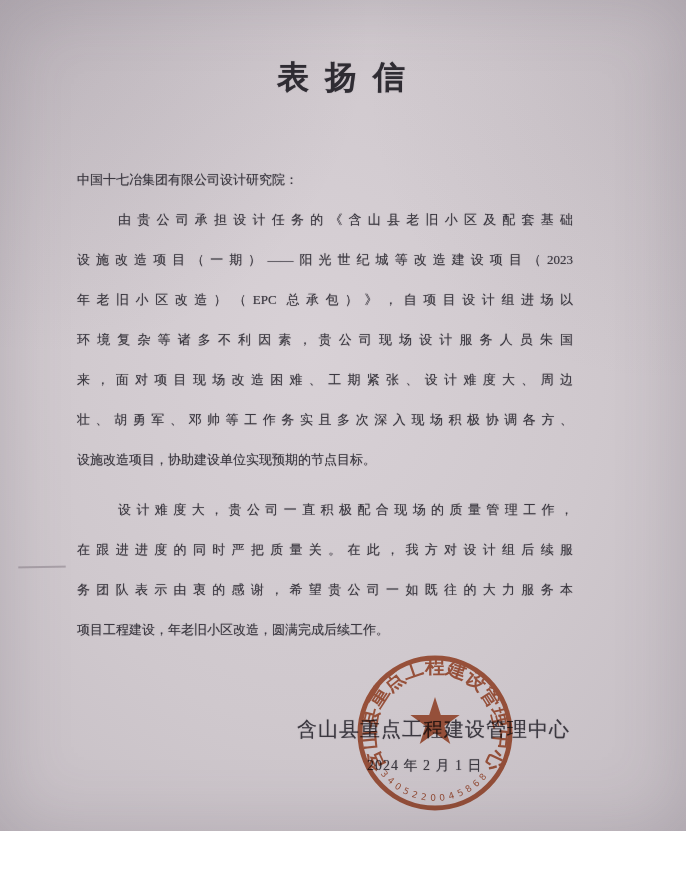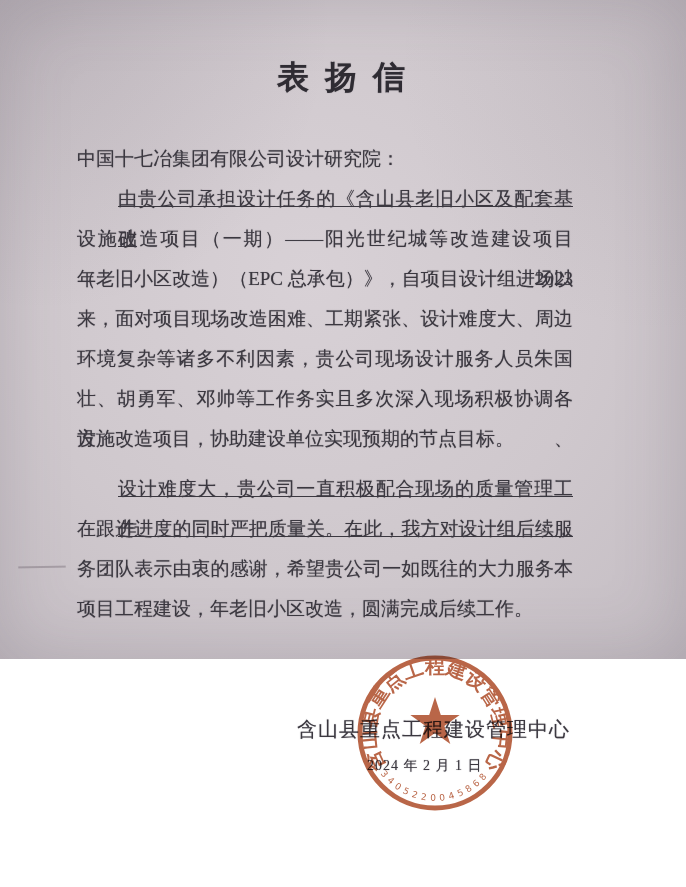--- a/index.html
+++ b/index.html
@@ -8,21 +8,21 @@
   }
   body {
     width: 686px;
     height: 887px;
     overflow: hidden;
     font-family: "Liberation Serif", "DejaVu Serif", serif;
   }
   .photo {
     position: relative;
     width: 686px;
-    height: 659px;
+    height: 831px;
     background:
       radial-gradient(circle at 6% 3%, rgba(86,76,90,0.14), rgba(86,76,90,0) 32%),
       radial-gradient(circle at 97% 10%, rgba(120,110,120,0.10), rgba(120,110,120,0) 30%),
       radial-gradient(ellipse at 45% 42%, #d8d1d6 0%, #cfc8cd 55%, #c4bdc3 100%);
     box-shadow: inset 0 0 70px rgba(88,78,92,0.22);
   }
   .title {
     position: absolute;
     top: 56px;
     left: 0;
@@ -30,37 +30,37 @@
     text-align: center;
     font-size: 32px;
     font-weight: bold;
     letter-spacing: 4px;
     color: #2f2c33;
     text-shadow: 0 0 1px rgba(47,44,51,0.55);
   }
   .body-block {
     position: absolute;
     left: 77px;
-    top: 139px;
+    top: 160px;
     width: 496px;
-    font-size: 19px;
+    font-size: 13px;
     color: #3b3840;
     text-shadow: 0 0 1px rgba(59,56,64,0.5);
   }
   .line {
     height: 40px;
     line-height: 40px;
     white-space: nowrap;
   }
   .just {
     white-space: normal;
     text-align: justify;
     text-align-last: justify;
   }
-  .indent { padding-left: 41px; text-decoration: underline; }
+  .indent { padding-left: 41px; }
   .para-2 { margin-top: 10px; }
   .signature {
     position: absolute;
     top: 716px;
     right: 116px;
     font-size: 20px;
     letter-spacing: 1px;
     color: #3b3840;
     text-shadow: 0 0 1px rgba(59,56,64,0.5);
     z-index: 1;
@@ -123,22 +123,22 @@
 
   <div class="title">表 扬 信</div>
 
   <div class="body-block">
     <div class="line">中国十七冶集团有限公司设计研究院：</div>
 
     <div>
       <div class="line just indent">由贵公司承担设计任务的《含山县老旧小区及配套基础</div>
       <div class="line just">设施改造项目（一期）——阳光世纪城等改造建设项目（2023</div>
       <div class="line just">年老旧小区改造）（EPC 总承包）》，自项目设计组进场以</div>
+      <div class="line just">环境复杂等诸多不利因素，贵公司现场设计服务人员朱国</div>
       <div class="line just">来，面对项目现场改造困难、工期紧张、设计难度大、周边</div>
-      <div class="line just">环境复杂等诸多不利因素，贵公司现场设计服务人员朱国</div>
       <div class="line just">壮、胡勇军、邓帅等工作务实且多次深入现场积极协调各方、</div>
       <div class="line">设施改造项目，协助建设单位实现预期的节点目标。</div>
     </div>
 
     <div class="para-2">
       <div class="line just indent">设计难度大，贵公司一直积极配合现场的质量管理工作，</div>
       <div class="line just">在跟进进度的同时严把质量关。在此，我方对设计组后续服</div>
       <div class="line just">务团队表示由衷的感谢，希望贵公司一如既往的大力服务本</div>
       <div class="line">项目工程建设，年老旧小区改造，圆满完成后续工作。</div>
     </div>

